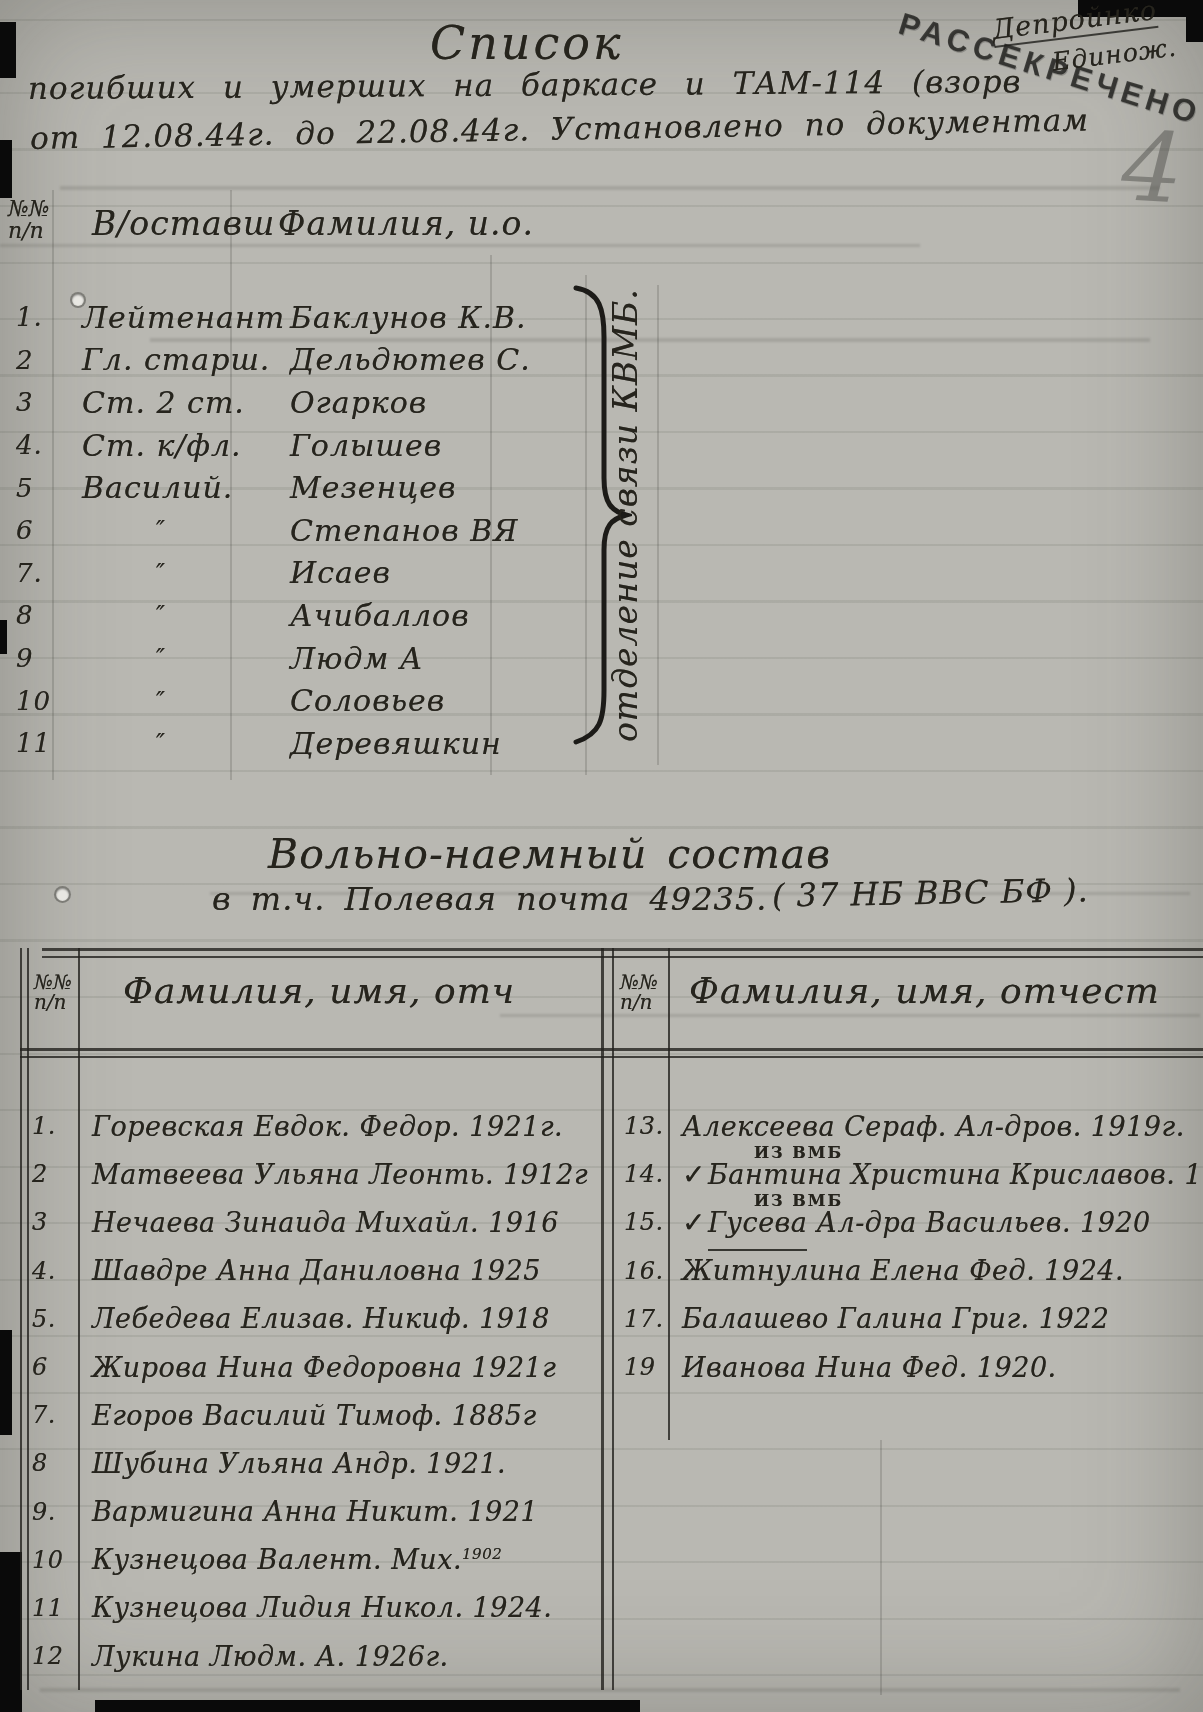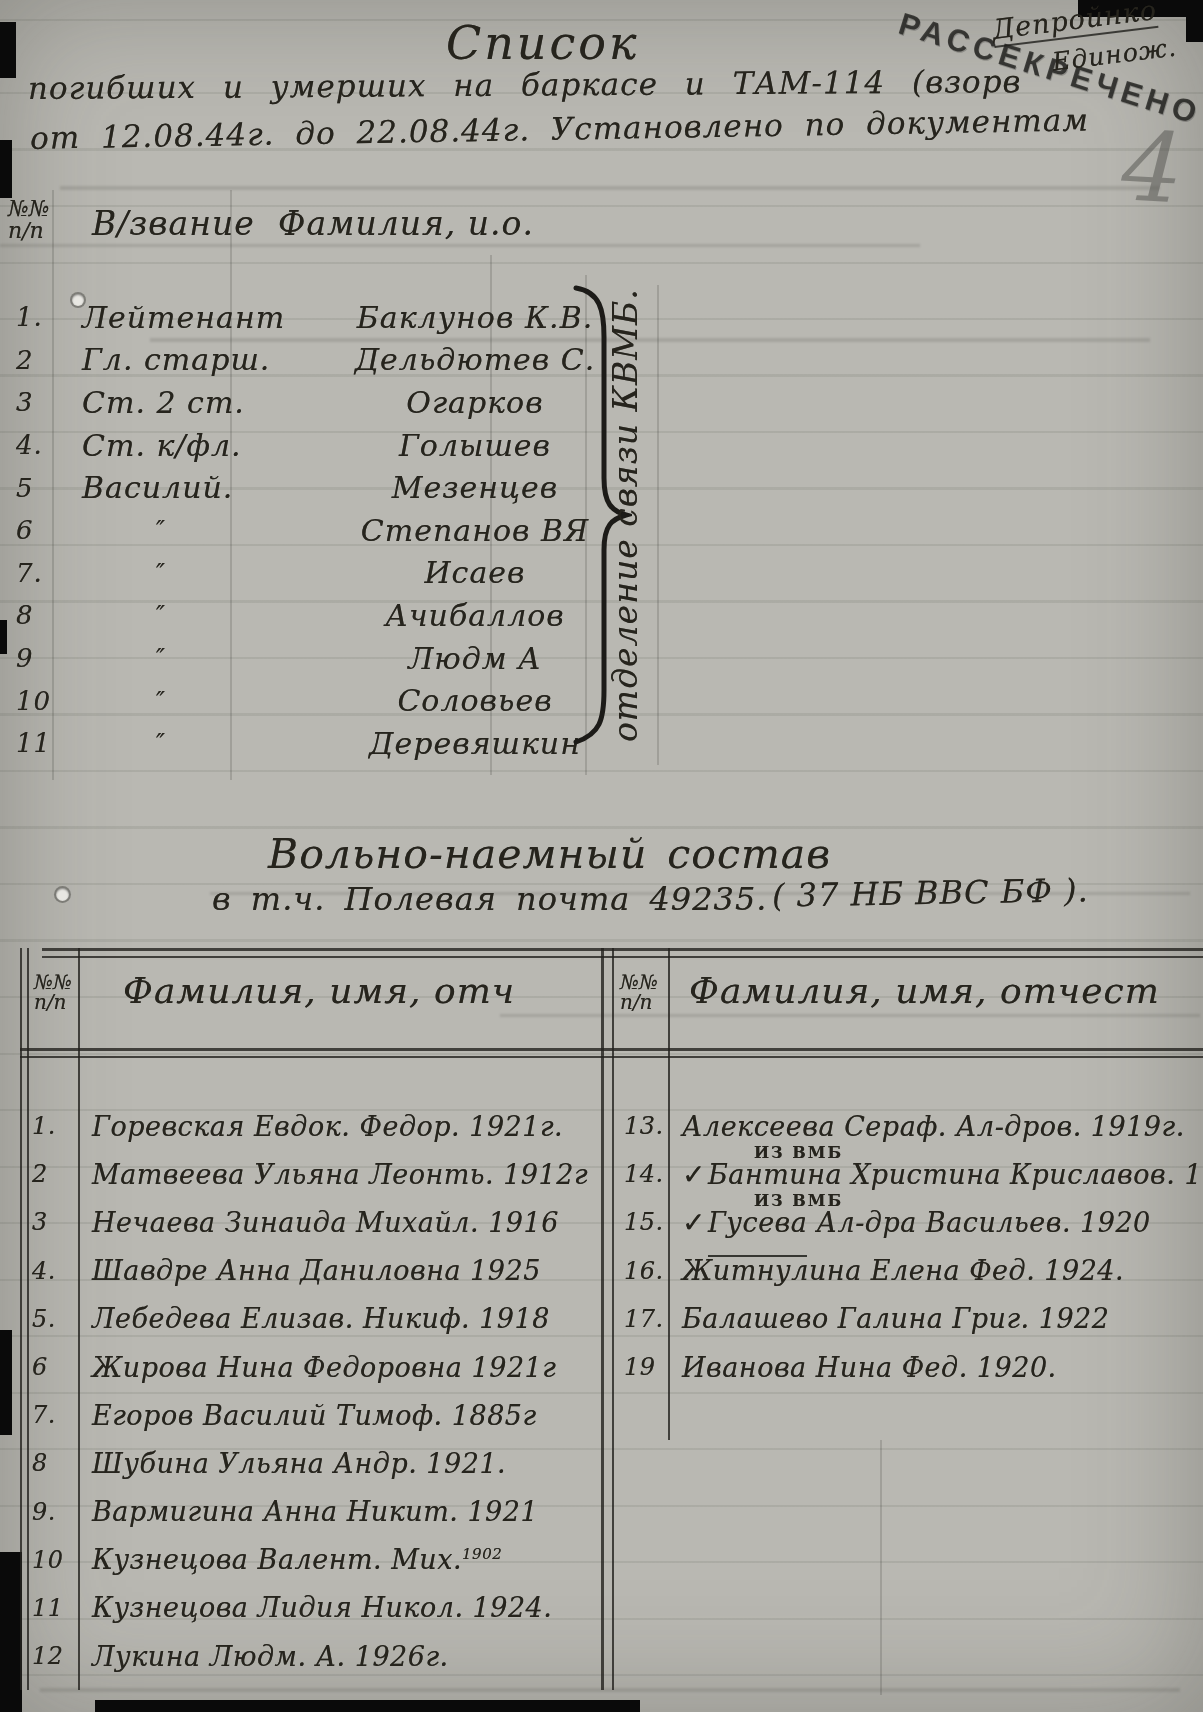--- a/index.html
+++ b/index.html
@@ -18,21 +18,21 @@
   .hand{font-style:italic; letter-spacing:1px; text-shadow:0 0 .6px rgba(20,20,15,.55);}
   .abs{position:absolute;}
   .edge{position:absolute; background:#0a0a0a;}
   .smudge{position:absolute; background:rgba(70,70,64,.18); filter:blur(1px);}
   .hole{position:absolute; border-radius:50%; background:#e8e7e2; box-shadow:0 0 0 2px rgba(60,60,55,.45), inset 0 1px 2px rgba(0,0,0,.4);}
   .vline{position:absolute; background:rgba(35,34,30,.8);}
   .vline.pencil{background:rgba(60,60,55,.20);}
   .hline{position:absolute; background:rgba(35,34,30,.8);}
 
   
-  .title1{left:430px; top:16px; font-size:46px; letter-spacing:3px;margin-left:16px;}
+  .title1{left:430px; top:16px; font-size:46px; letter-spacing:3px;}
   .title2{left:28px; top:66px; width:1150px; font-size:31px; word-spacing:16px; transform:rotate(-.4deg);}
   .title3{left:30px; top:110px; width:1140px; font-size:31px; word-spacing:10px; transform:rotate(-1deg);}
   .title4{left:36px; top:153px; font-size:30px; word-spacing:8px;}
 
   
   .stamp{left:905px; top:6px; transform:rotate(17deg); transform-origin:0 0;
     font-family:"Liberation Sans", sans-serif; font-weight:bold; font-size:31px;
     letter-spacing:5px; color:rgba(28,28,26,.78); text-shadow:1px 1px 0 rgba(28,28,26,.25); white-space:nowrap;}
   .hnote1{left:992px; top:4px; font-size:27px; transform:rotate(-7deg); border-bottom:2px solid rgba(30,30,26,.8); padding-bottom:1px;}
   .hnote2{left:1052px; top:40px; font-size:25px; transform:rotate(-7deg);}
@@ -41,21 +41,21 @@
   
   .t1head{top:196px; left:0; width:700px; font-size:33px;}
   .t1numhead{position:absolute; left:8px; top:2px; font-size:22px; line-height:22px; letter-spacing:0;}
   .t1rankhead{position:absolute; left:92px; top:8px;}
   .t1namehead{position:absolute; left:278px; top:8px;}
   #t1rows{top:296px; left:0; width:660px;}
   .t1row{display:grid; grid-template-columns:68px 218px 1fr; height:42.6px; align-items:center; font-size:30px;}
   .t1num{padding-left:16px; font-size:26px;}
   .t1rank{padding-left:14px;}
   .t1rank.ditto{padding-left:88px; font-size:24px;}
-  .t1name{padding-left:4px;text-align:center;}
+  .t1name{padding-left:4px;}
   .vlabel{left:606px; top:742px; width:462px; transform-origin:0 0; transform:rotate(-90deg);
     font-size:33px; white-space:nowrap;}
 
   
   .s2head{left:268px; top:830px; font-size:41px; word-spacing:6px;}
   .s2subL{left:212px; top:880px; font-size:32px; word-spacing:8px;}
   .s2subR{left:772px; top:874px; font-size:32px; transform:rotate(-1deg);}
 
   
   .t2headL{position:absolute; left:28px; top:1058px; width:570px;}
@@ -65,21 +65,21 @@
   .t2headR .t2namehead{left:75px;}
   #t2rowsL{left:20px; top:1102px; width:580px;}
   #t2rowsR{left:612px; top:1102px; width:591px;}
   .t2row{display:grid; grid-template-columns:58px 1fr; height:48.2px; align-items:center; font-size:27px; letter-spacing:.5px;}
   #t2rowsR .t2row{grid-template-columns:56px 1fr;}
   .t2num{padding-left:12px; font-size:24px;}
   .t2name{position:relative; padding-left:14px; white-space:nowrap;}
   .t2sup{font-size:15px; vertical-align:super;font-style:italic;}
   .t2check{font-size:28px; font-style:normal; margin-right:2px;}
   .t2note{position:absolute; top:-15px; left:86px; font-size:16px; letter-spacing:2px; font-style:normal;font-weight:bold;}
-  .uline{border-bottom:2px solid rgba(30,30,26,.85); padding-bottom:17px;}
+  .uline{border-bottom:2px solid rgba(30,30,26,.85); padding-bottom:11px;}
 </style>
 </head>
 <body>
 
 <div id="page">
 
   <div class="edge" style="left:1078px;top:0;width:125px;height:17px"></div>
   <div class="edge" style="left:1186px;top:0;width:17px;height:42px"></div>
   <div class="edge" style="left:0;top:22px;width:16px;height:56px"></div>
   <div class="edge" style="left:0;top:140px;width:12px;height:58px"></div>
@@ -105,21 +105,21 @@
 
   <div class="abs hand title1">Список</div>
   <div class="abs hand title2">погибших и умерших на баркасе  и ТАМ-114 (взорв</div>
   <div class="abs hand title3">от 12.08.44г.  до 22.08.44г.  Установлено по документам</div>
 
   <div class="abs hand t1head">
     <span class="t1numhead">
       <span>№№</span><br>
       <span>п/п</span>
     </span>
-    <span class="t1rankhead">В/звание</span>
+    <span class="t1rankhead">В/оставш</span>
     <span class="t1namehead">Фамилия, и.о.</span>
   </div>
 
   <div class="vline pencil" style="left:52px;top:190px;width:2px;height:590px"></div>
   <div class="vline pencil" style="left:230px;top:190px;width:2px;height:590px"></div>
   <div class="vline pencil" style="left:490px;top:255px;width:2px;height:520px"></div>
   <div class="vline pencil" style="left:585px;top:275px;width:2px;height:500px"></div>
   <div class="vline pencil" style="left:657px;top:285px;width:2px;height:480px"></div>
 
   <div id="t1rows" class="abs">

